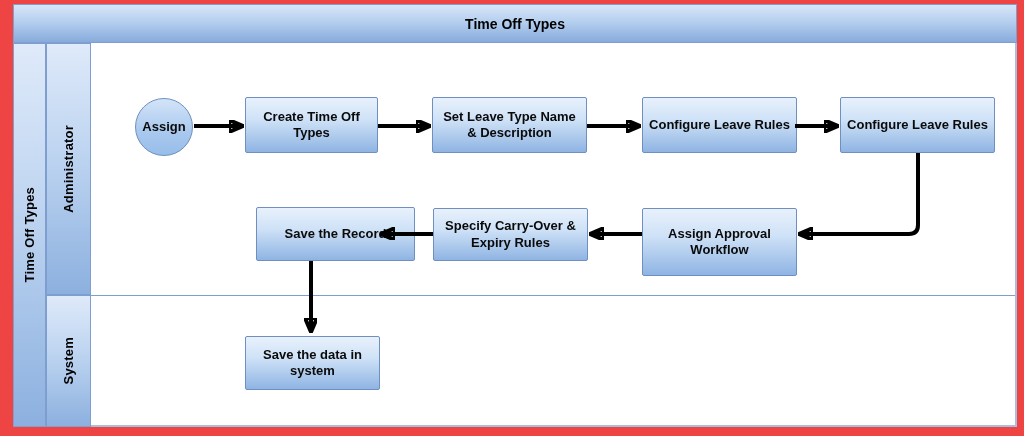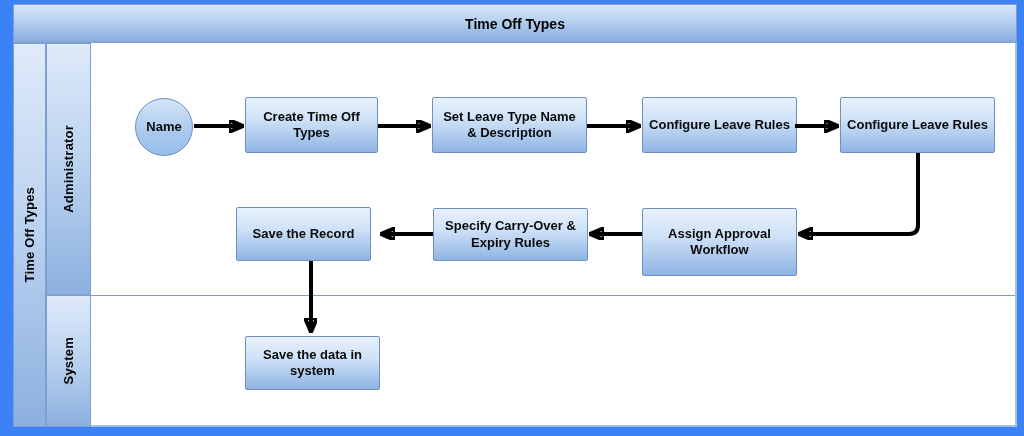--- a/index.html
+++ b/index.html
@@ -1,20 +1,20 @@
 <!DOCTYPE html>
 <html><head>
 <meta charset="utf-8">
 <style>
   html, body { margin: 0; padding: 0; background: #ffffff; }
   .canvas {
     position: relative;
     width: 1024px;
     height: 436px;
-    background: #3b82f6;
+    background: #ef4444;
     font-family: "Liberation Sans", "DejaVu Sans", sans-serif;
     overflow: hidden;
   }
   .abs { position: absolute; box-sizing: border-box; }
 
   
   .pool-outline {
     left: 13px; top: 4px; width: 1004px; height: 423px;
     border: 2px solid #a7bfe0;
     background: #ffffff;
@@ -75,21 +75,21 @@
     border-radius: 50%;
     background: linear-gradient(180deg, #d3e4f8 0%, #a9c8ee 60%, #96bde9 100%);
   }
   .n-start { left: 135px; top: 98px;  width: 58px;  height: 58px; }
   .n1 { left: 245px; top: 97px;  width: 133px; height: 56px; text-align: center; }
   .n2 { left: 432px; top: 97px;  width: 155px; height: 56px; align-items: center; }
   .n3 { left: 642px; top: 97px;  width: 155px; height: 56px; }
   .n4 { left: 840px; top: 97px;  width: 155px; height: 56px; }
   .n5 { left: 642px; top: 208px; width: 155px; height: 68px; }
   .n6 { left: 433px; top: 208px; width: 155px; height: 53px; }
-  .n7 { left: 236px; top: 207px; width: 135px; height: 54px; }
+  .n7 { left: 256px; top: 207px; width: 159px; height: 54px; }
   .n8 { left: 245px; top: 336px; width: 135px; height: 54px; }
 
   
   .connectors {
     position: absolute; left: 0; top: 0;
     width: 1024px; height: 436px;
     z-index: 4;
     pointer-events: none;
   }
   .connectors path { stroke: #000; stroke-width: 4; fill: none; }
@@ -113,21 +113,21 @@
     <span class="vtext">Administrator</span>
   </div>
 
   <div class="abs lane-strip lane-system">
     <span class="vtext">System</span>
   </div>
 
   <div class="abs lane-divider"></div>
 
   <div class="abs node start-event n-start">
-    <span>Name</span>
+    <span>Assign</span>
   </div>
   <div class="abs node task n1">
     <span>Create Time Off Types</span>
   </div>
   <div class="abs node task n2">
     <span>Set Leave Type Name &amp; Description</span>
   </div>
   <div class="abs node task n3">
     <span>Configure Leave Rules</span>
   </div>

